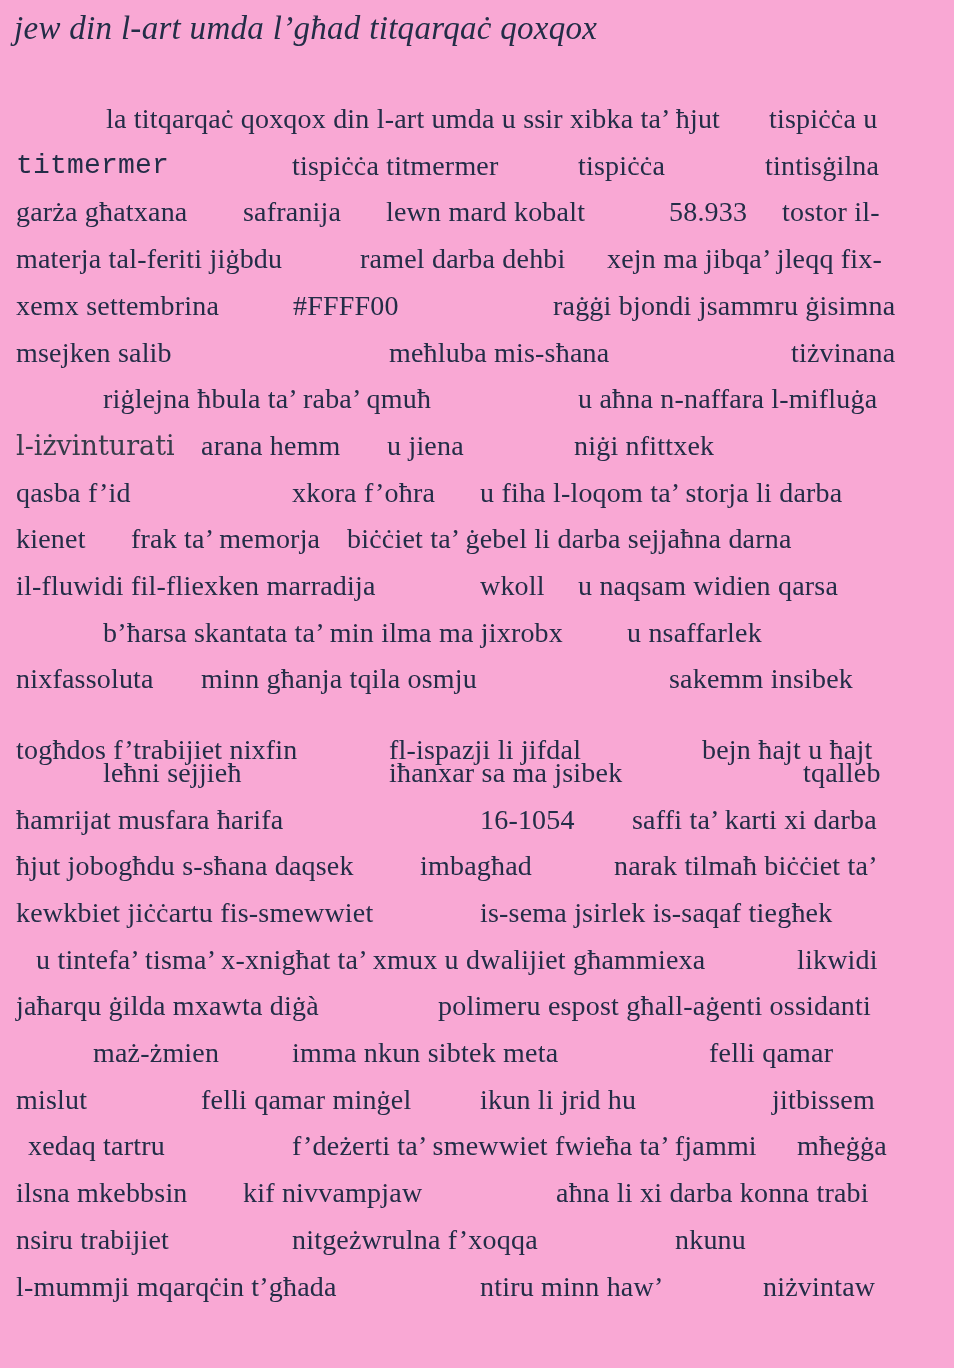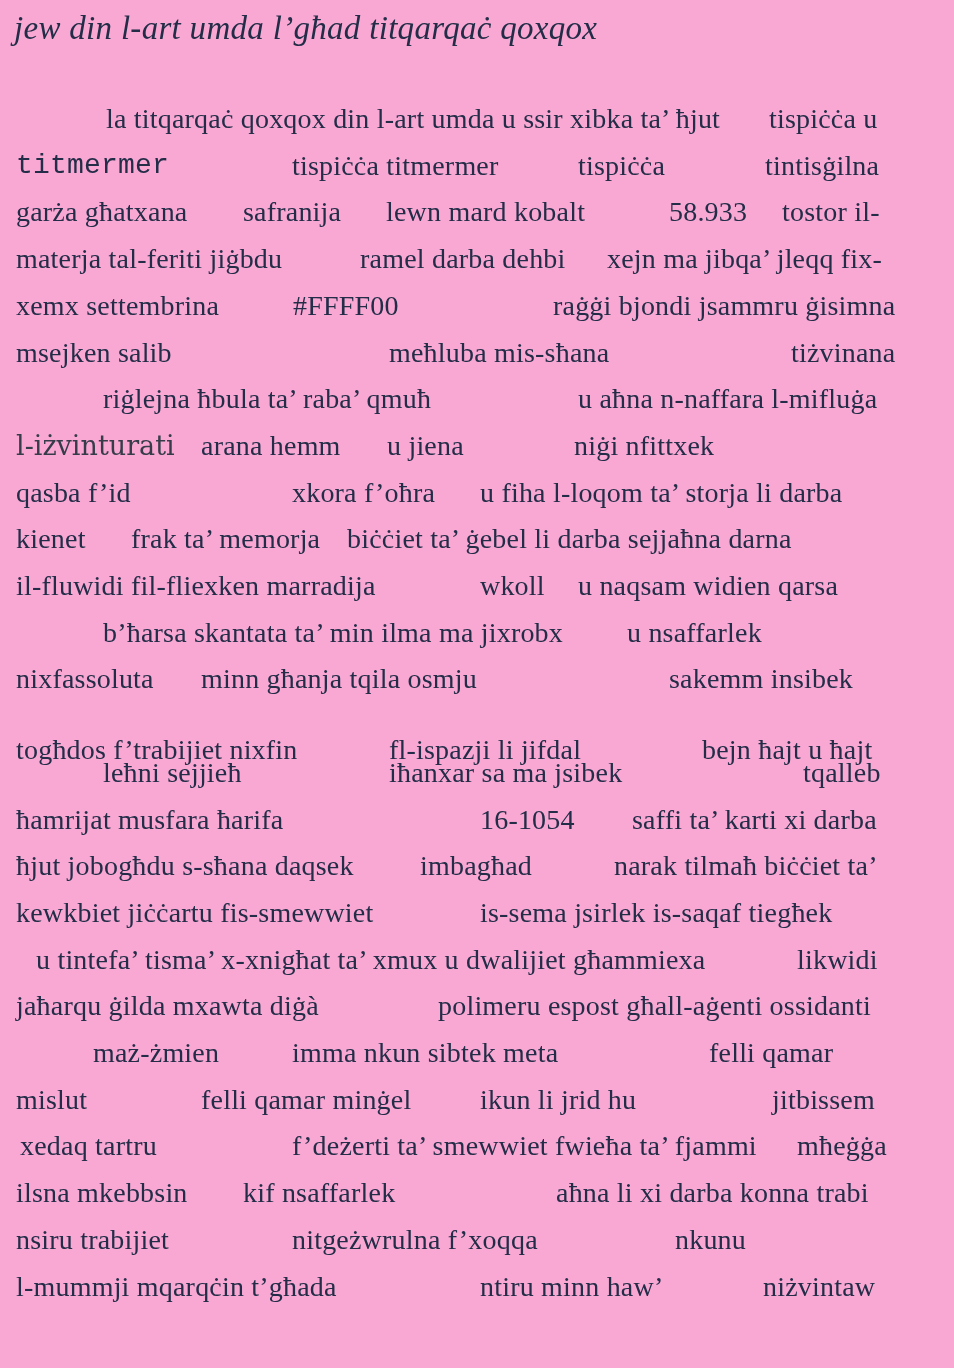--- a/index.html
+++ b/index.html
@@ -170,27 +170,27 @@
         <span class="poem-segment" style="left: 292px;">imma nkun sibtek meta</span>
         <span class="poem-segment" style="left: 709px;">felli qamar</span>
       </div>
       <div class="poem-line" style="top: 1079.7px; text-decoration: underline;">
         <span class="poem-segment" style="left: 16px;">mislut</span>
         <span class="poem-segment" style="left: 201px;">felli qamar minġel</span>
         <span class="poem-segment" style="left: 480px;">ikun li jrid hu</span>
         <span class="poem-segment" style="left: 772px;">jitbissem</span>
       </div>
       <div class="poem-line" style="top: 1126.4px;">
-        <span class="poem-segment" style="left: 20px;">xedaq tartru</span>
+        <span class="poem-segment" style="left: 28px;">xedaq tartru</span>
         <span class="poem-segment" style="left: 292px;">f’deżerti ta’ smewwiet fwieħa ta’ fjammi</span>
         <span class="poem-segment" style="left: 797px;">mħeġġa</span>
       </div>
       <div class="poem-line" style="top: 1173.1px;">
         <span class="poem-segment" style="left: 16px;">ilsna mkebbsin</span>
-        <span class="poem-segment" style="left: 243px;">kif nsaffarlek</span>
+        <span class="poem-segment" style="left: 243px;">kif nivvampjaw</span>
         <span class="poem-segment" style="left: 556px;">aħna li xi darba konna trabi</span>
       </div>
       <div class="poem-line" style="top: 1219.8px;">
         <span class="poem-segment" style="left: 16px;">nsiru trabijiet</span>
         <span class="poem-segment" style="left: 292px;">nitgeżwrulna f’xoqqa</span>
         <span class="poem-segment" style="left: 675px;">nkunu</span>
       </div>
       <div class="poem-line" style="top: 1266.5px;">
         <span class="poem-segment" style="left: 16px;">l-mummji mqarqċin t’għada</span>
         <span class="poem-segment" style="left: 480px;">ntiru minn haw’</span>

